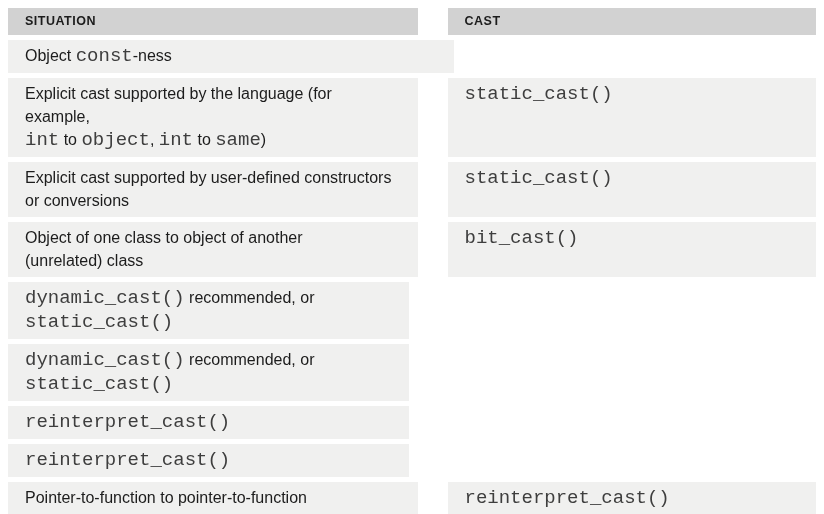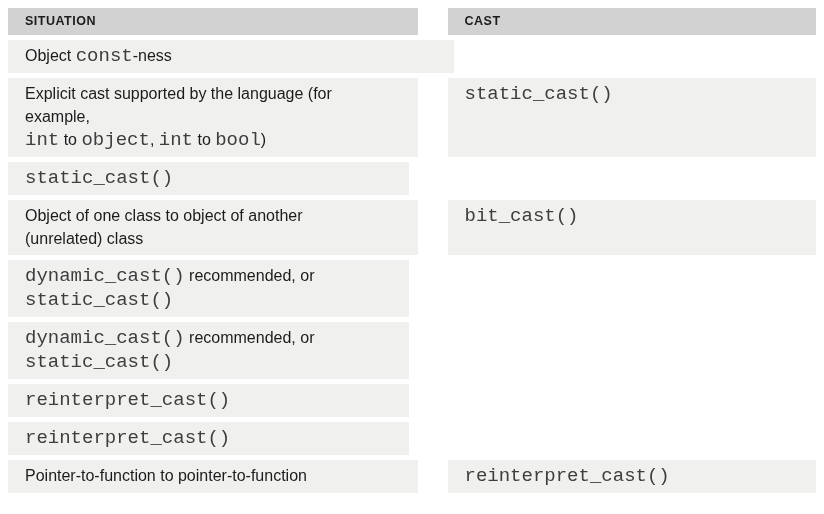--- a/index.html
+++ b/index.html
@@ -59,25 +59,27 @@
     <div class="cell left">SITUATION</div>
     <div class="cell right">CAST</div>
   </div>
 
   <div class="row body">
     <div class="cell left"><span class="sans">Object </span><span class="code">const</span><span class="sans">-ness</span></div>
   </div>
 
   <div class="row body">
     <div class="cell left"><span class="sans">Explicit cast supported by the language (for example,
-</span><span class="code">int</span><span class="sans"> to </span><span class="code">object</span><span class="sans">, </span><span class="code">int</span><span class="sans"> to </span><span class="code">bool</span><span class="sans">)</span></div>
+</span><span class="code">int</span><span class="sans"> to </span><span class="code">object</span><span class="sans">, </span><span class="code">int</span><span class="sans"> to </span><span class="code">same</span><span class="sans">)</span></div>
     <div class="cell right"><span class="code">static_cast()</span></div>
   </div>
 
   <div class="row body">
+    <div class="cell left"><span class="sans">Explicit cast supported by user-defined constructors
+or conversions</span></div>
     <div class="cell right"><span class="code">static_cast()</span></div>
   </div>
 
   <div class="row body">
     <div class="cell left"><span class="sans">Object of one class to object of another
 (unrelated) class</span></div>
     <div class="cell right"><span class="code">bit_cast()</span></div>
   </div>
 
   <div class="row body">

